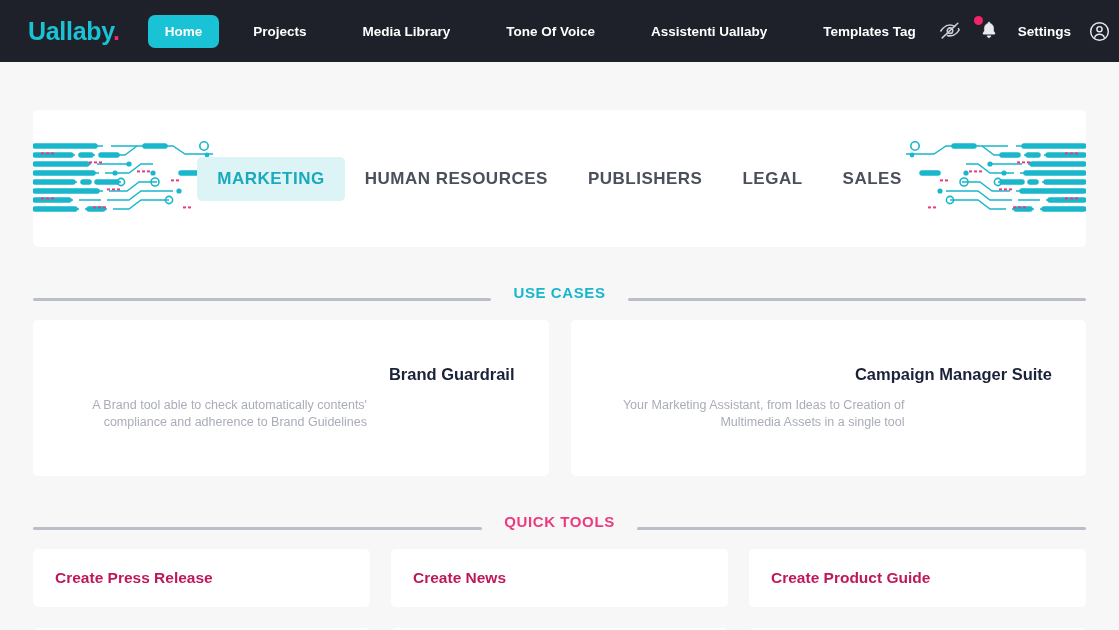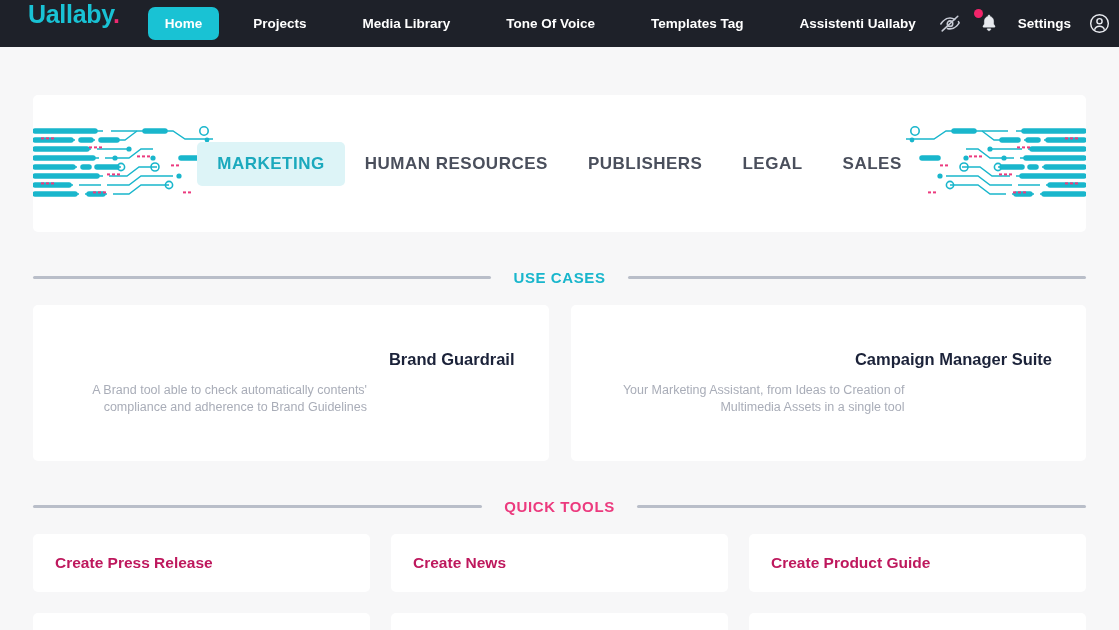--- a/index.html
+++ b/index.html
@@ -6,23 +6,24 @@
   html, body {
     width: 1119px;
     height: 630px;
     overflow: hidden;
     background: #f7f7f8;
     font-family: "Liberation Sans", sans-serif;
   }
 
   
   .navbar {
-    height: 47px;
+    height: 62px;
     background: #1e2129;
     display: flex;
+    align-items: center;
     padding: 0 22px 0 28px;
     position: relative;
   }
   .logo {
     font-size: 25px;
     font-weight: bold;
     color: #19c2d4;
     letter-spacing: -0.3px;
     margin-right: 28px;
     white-space: nowrap;
@@ -120,21 +121,21 @@
     white-space: nowrap;
   }
   .cat-tab.active {
     background: #ddf4f7;
     color: #1ba9bd;
   }
 
   
   .divider {
     display: flex;
-    align-items: center;
+    align-items: flex-end;
     margin-top: 37px;
     gap: 22px;
   }
   .divider .line {
     flex: 1;
     height: 3px;
     background: #b9bec9;
     border-radius: 2px;
   }
   .divider .label {
@@ -203,22 +204,22 @@
 <div class="navbar">
   <div class="logo">
     <span>Uallaby</span><span class="logo-dot">.</span>
   </div>
 
   <div class="nav-links">
     <div class="nav-link active">Home</div>
     <div class="nav-link">Projects</div>
     <div class="nav-link">Media Library</div>
     <div class="nav-link">Tone Of Voice</div>
+    <div class="nav-link">Assistenti Uallaby</div>
     <div class="nav-link">Templates Tag</div>
-    <div class="nav-link">Assistenti Uallaby</div>
   </div>
 
   <div class="nav-right">
     <div class="icon-btn">
       <svg width="22" height="22" viewBox="0 0 24 24" fill="none" stroke="#c8ccd6" stroke-width="1.7" stroke-linecap="round" stroke-linejoin="round">
         <path d="M2 12s3.8-6.5 10-6.5c2 0 3.7.7 5.1 1.6"></path>
         <path d="M21.2 9.4c.5.8.8 1.4.8 1.4s-3.8 6.5-10 6.5c-1 0-2-.2-2.8-.5"></path>
         <circle cx="12" cy="11.6" r="3"></circle>
         <line x1="3.5" y1="19.5" x2="20.5" y2="3.5"></line>
       </svg>

